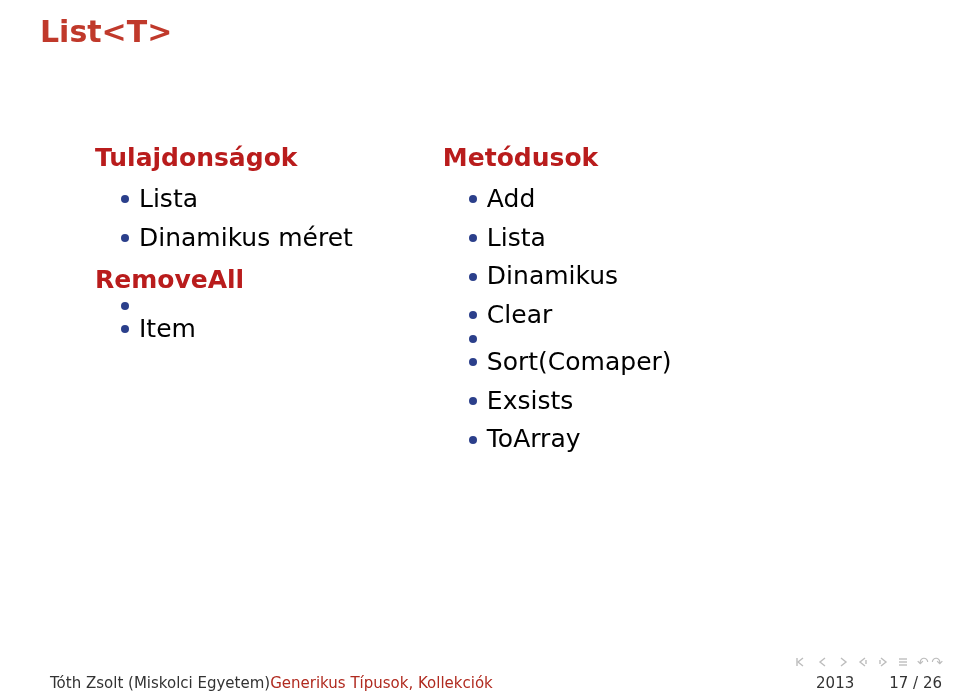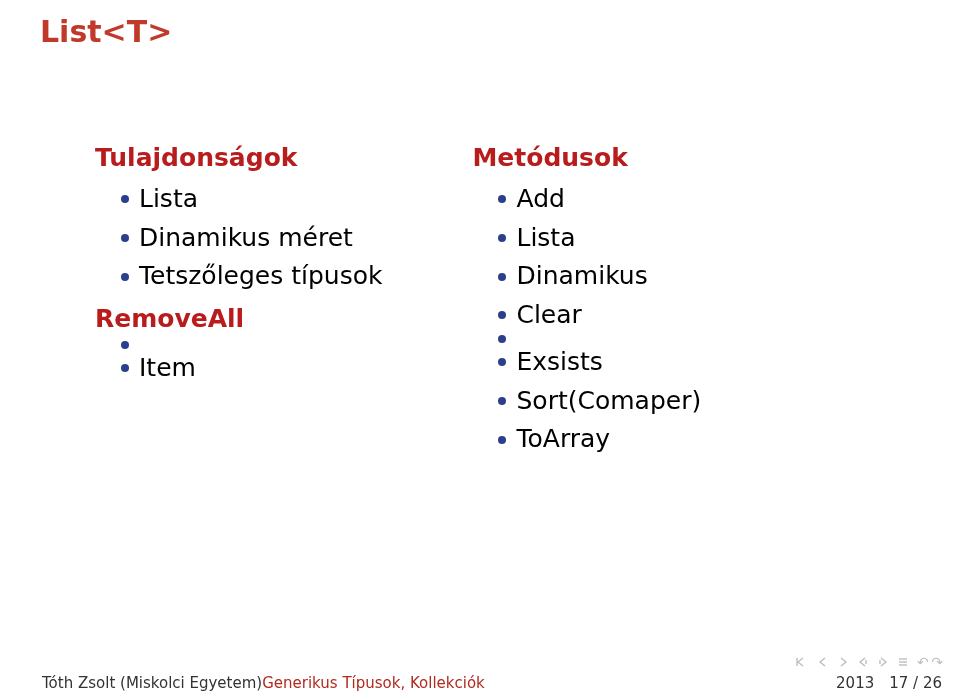--- a/index.html
+++ b/index.html
@@ -53,32 +53,32 @@
   }
   .dot {
     width: 8px;
     height: 8px;
     border-radius: 50%;
     background: #2b3f8b;
     flex: 0 0 8px;
   }
   .footer {
     position: absolute;
-    left: 4px;
+    left: 12px;
     right: 0;
     bottom: 8px;
     display: flex;
     align-items: center;
     font-size: 15px;
     color: #333;
     padding: 0 18px;
   }
   .footer .author { flex: 0 0 auto; margin-left:20px;}
   .footer .center { flex: 1 1 auto; text-align: left; color: #b02a1f; }
-  .footer .right { flex: 0 0 auto; display: flex; align-items: center; gap: 15px; }
+  .footer .right { flex: 0 0 auto; display: flex; align-items: center; gap: 35px; }
   .nav-icons {
     position: absolute;
     right: 18px;
     bottom: 30px;
     display: flex;
     align-items: center;
     gap: 8px;
     color: #bdbdbd;
     font-size: 13px;
   }
@@ -103,24 +103,20 @@
       <div class="heading">Tulajdonságok</div>
       <div class="sub">
         <div class="bullet">
             <span class="dot"></span>
             <span>Lista</span>
           </div>
         <div class="bullet">
             <span class="dot"></span>
             <span>Dinamikus méret</span>
           </div>
-        <div class="bullet">
-            <span class="dot"></span>
-            <span>Tetszőleges típusok</span>
-          </div>
       </div>
       <div class="heading" style="margin-top:4px">RemoveAll</div>
       <div class="sub">
         <div class="bullet">
             <span class="dot"></span>
           </div>
         <div class="bullet">
             <span class="dot"></span>
             <span>Item</span>
           </div>
@@ -144,25 +140,25 @@
           </div>
         <div class="bullet">
             <span class="dot"></span>
             <span>Clear</span>
           </div>
         <div class="bullet">
             <span class="dot"></span>
           </div>
         <div class="bullet">
             <span class="dot"></span>
+            <span>Sort(Comaper)</span>
+          </div>
+        <div class="bullet">
+            <span class="dot"></span>
             <span>Exsists</span>
-          </div>
-        <div class="bullet">
-            <span class="dot"></span>
-            <span>Sort(Comaper)</span>
           </div>
         <div class="bullet">
             <span class="dot"></span>
             <span>ToArray</span>
           </div>
       </div>
     </div>
 
   </div>
 

